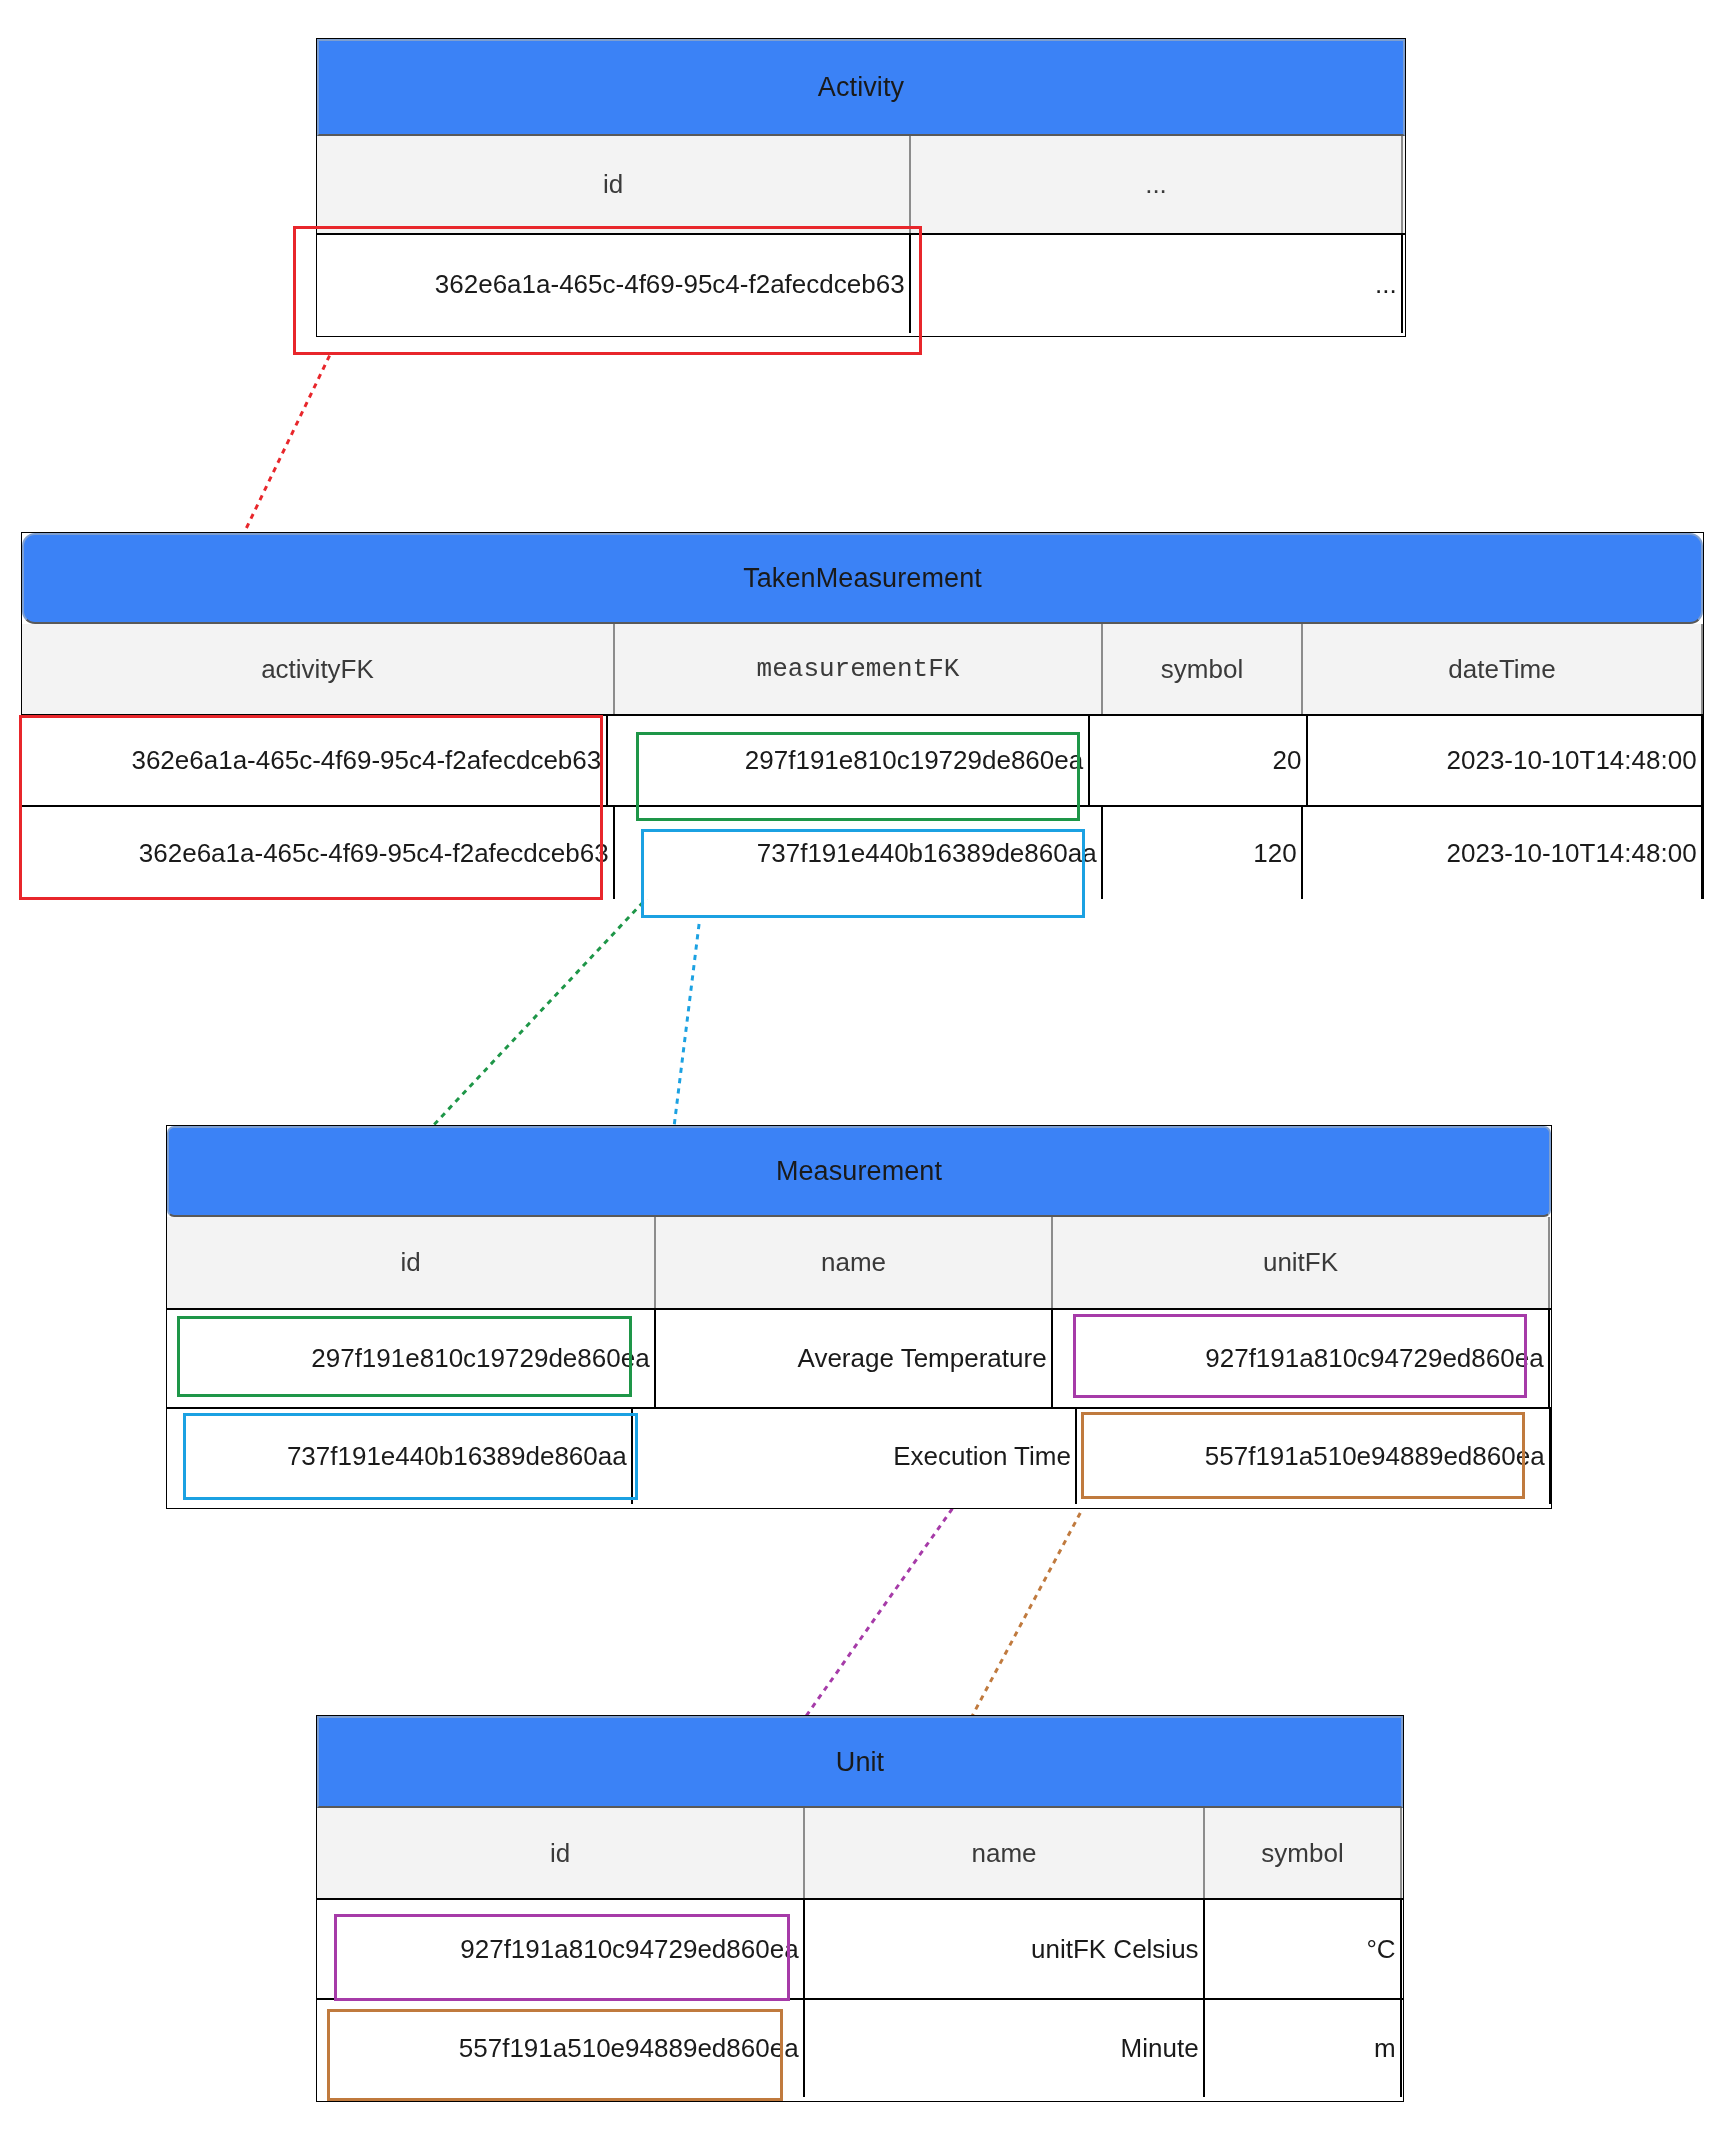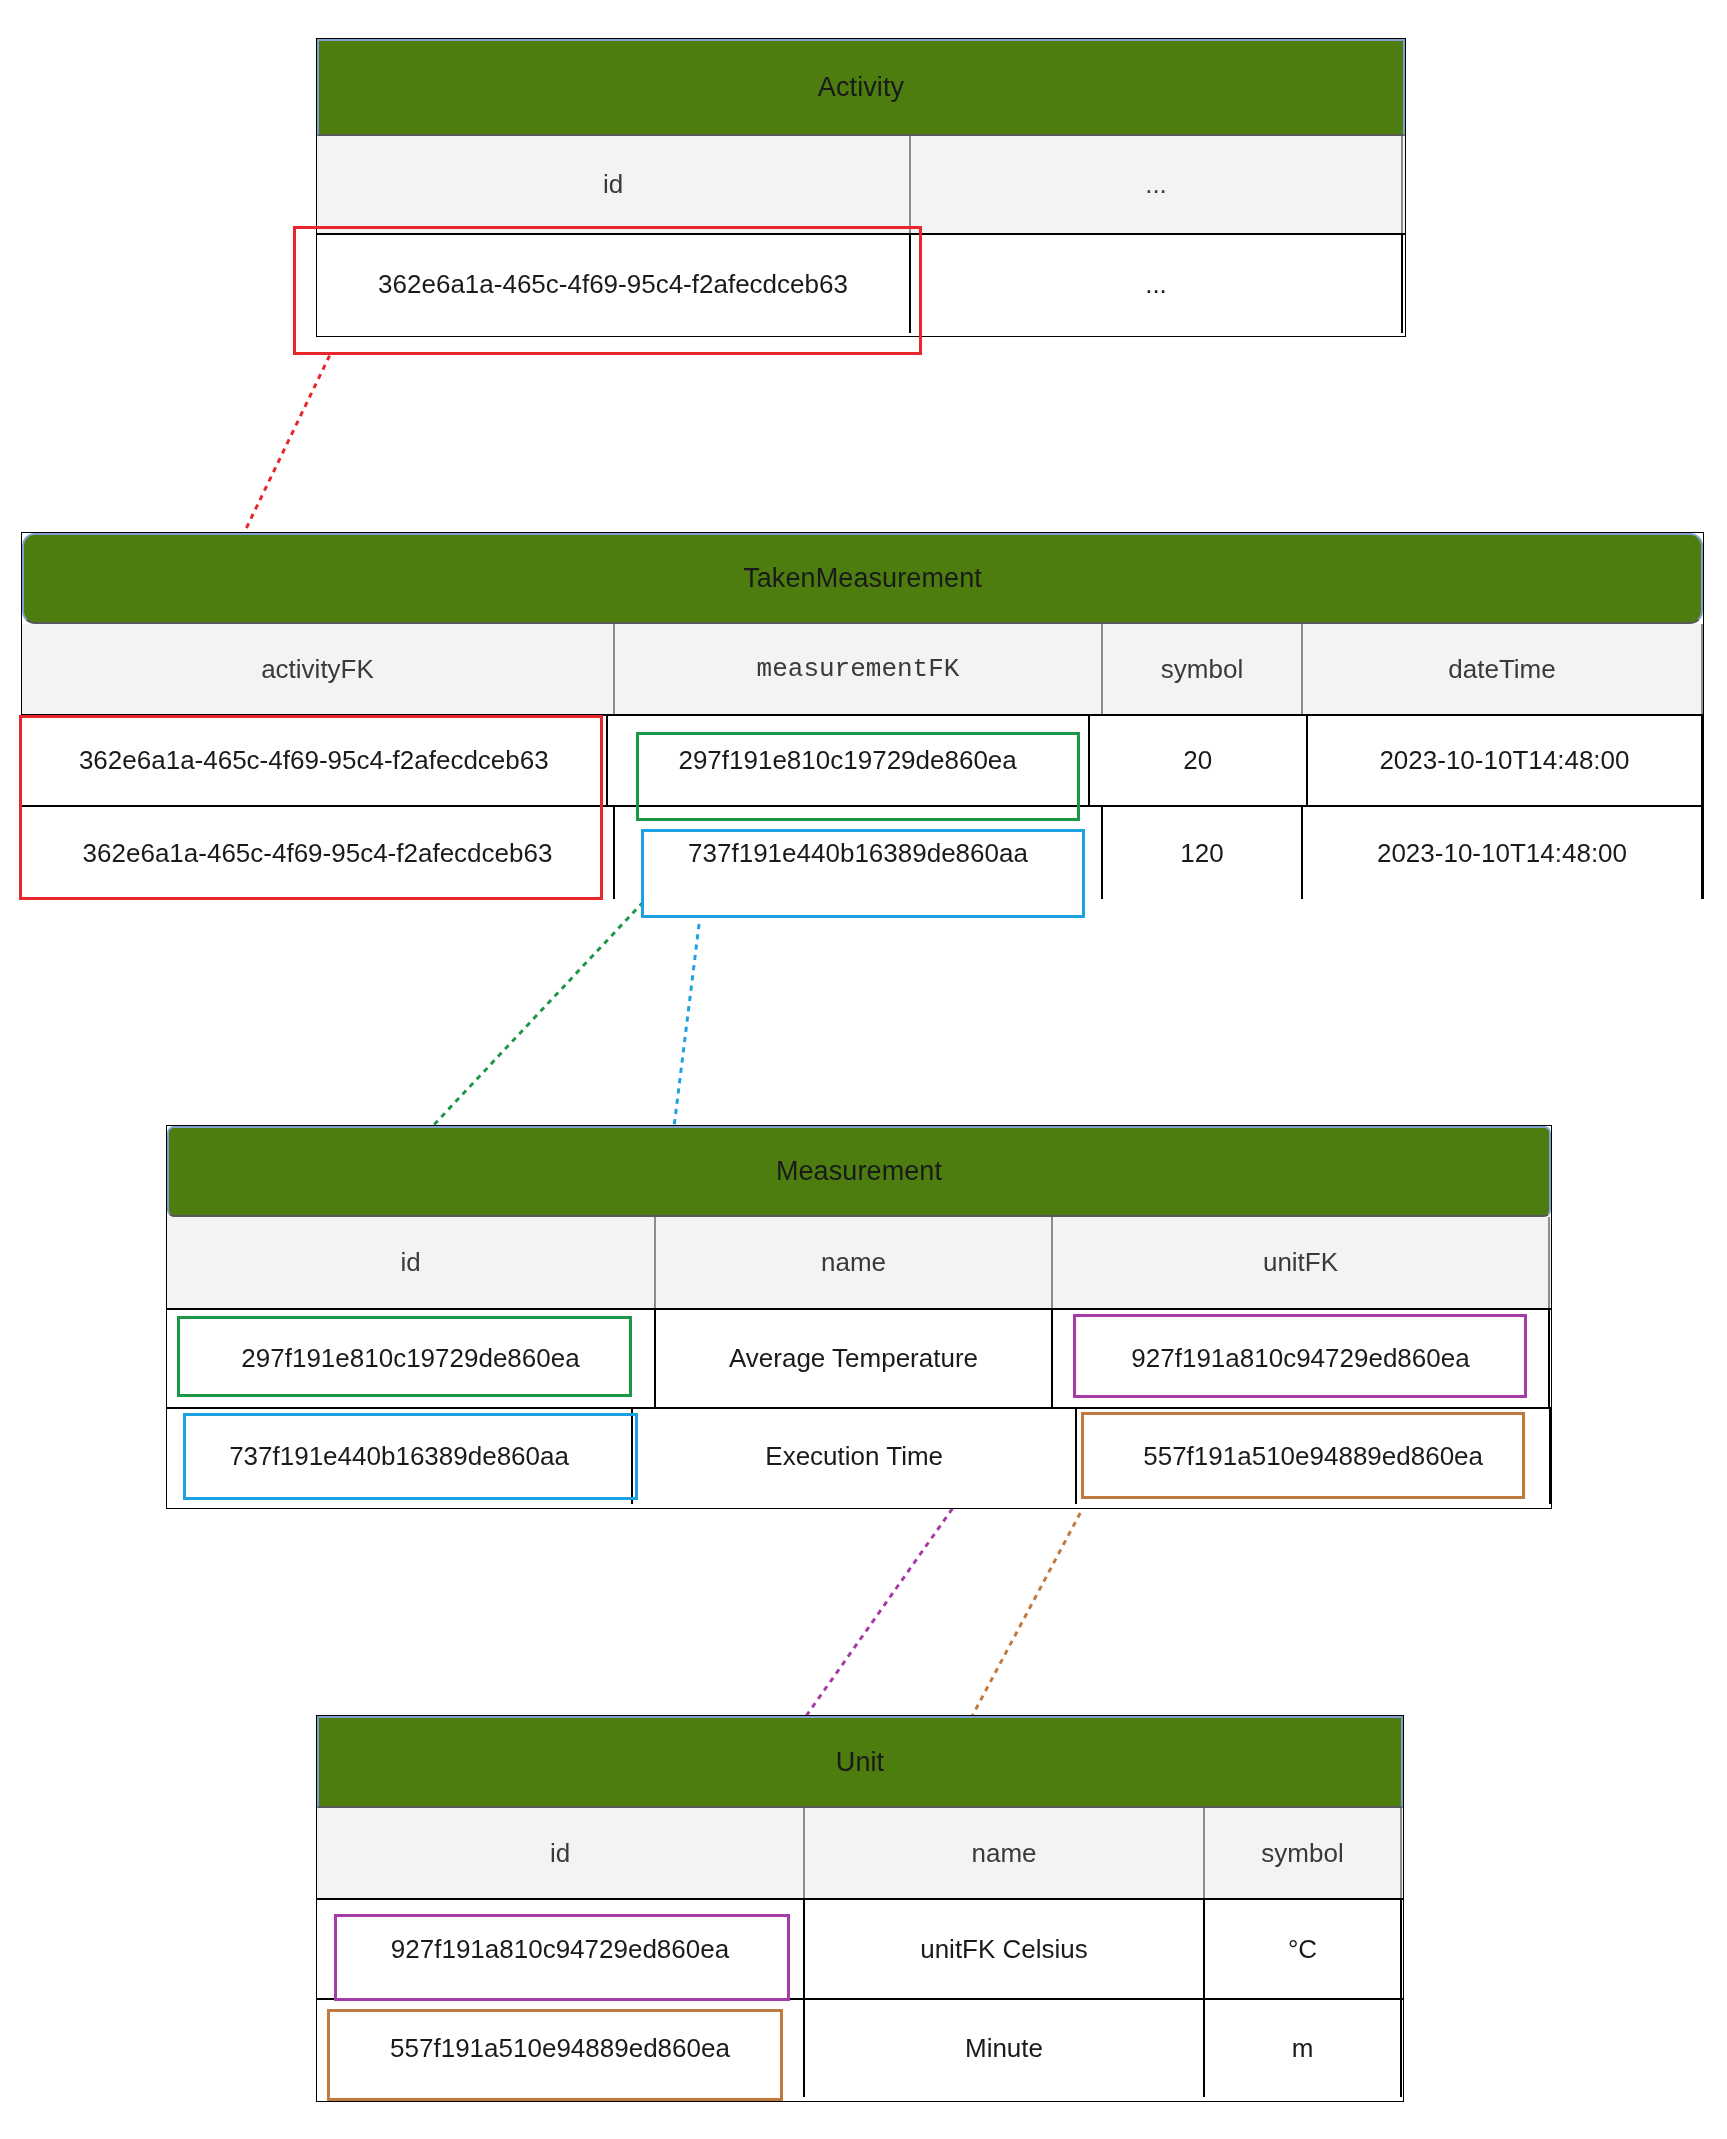--- a/index.html
+++ b/index.html
@@ -30,21 +30,21 @@
   }
   
   .entity {
     position: absolute;
     z-index: 2;
     box-sizing: border-box;
     border: 1.5px solid #000000;
     background: #ffffff;
   }
   .entity-title {
-    background: #4d7c0f;
+    background: #3b82f6;
     border-bottom: 2.2px solid #595959;
     box-sizing: border-box;
     display: flex;
     align-items: center;
     justify-content: center;
     color: #1a1a1a;
     font-size: 27px;
     letter-spacing: 0.1px;
   }
   
@@ -78,20 +78,21 @@
     font-size: 26px;
     padding: 0 4.4px;
     overflow: visible;
   }
   .row.colhead .cell {
     border-right: 2.2px solid #8c8c8c;
     color: #3a3a3a;
   }
   .row.datarow .cell {
     border-right: 2.2px solid #000000;
+    justify-content: flex-end;
   }
   .cell.last {
     border-right: none;
   }
   .cell .txt {
     white-space: nowrap;
   }
   
   .hl {
     position: absolute;

